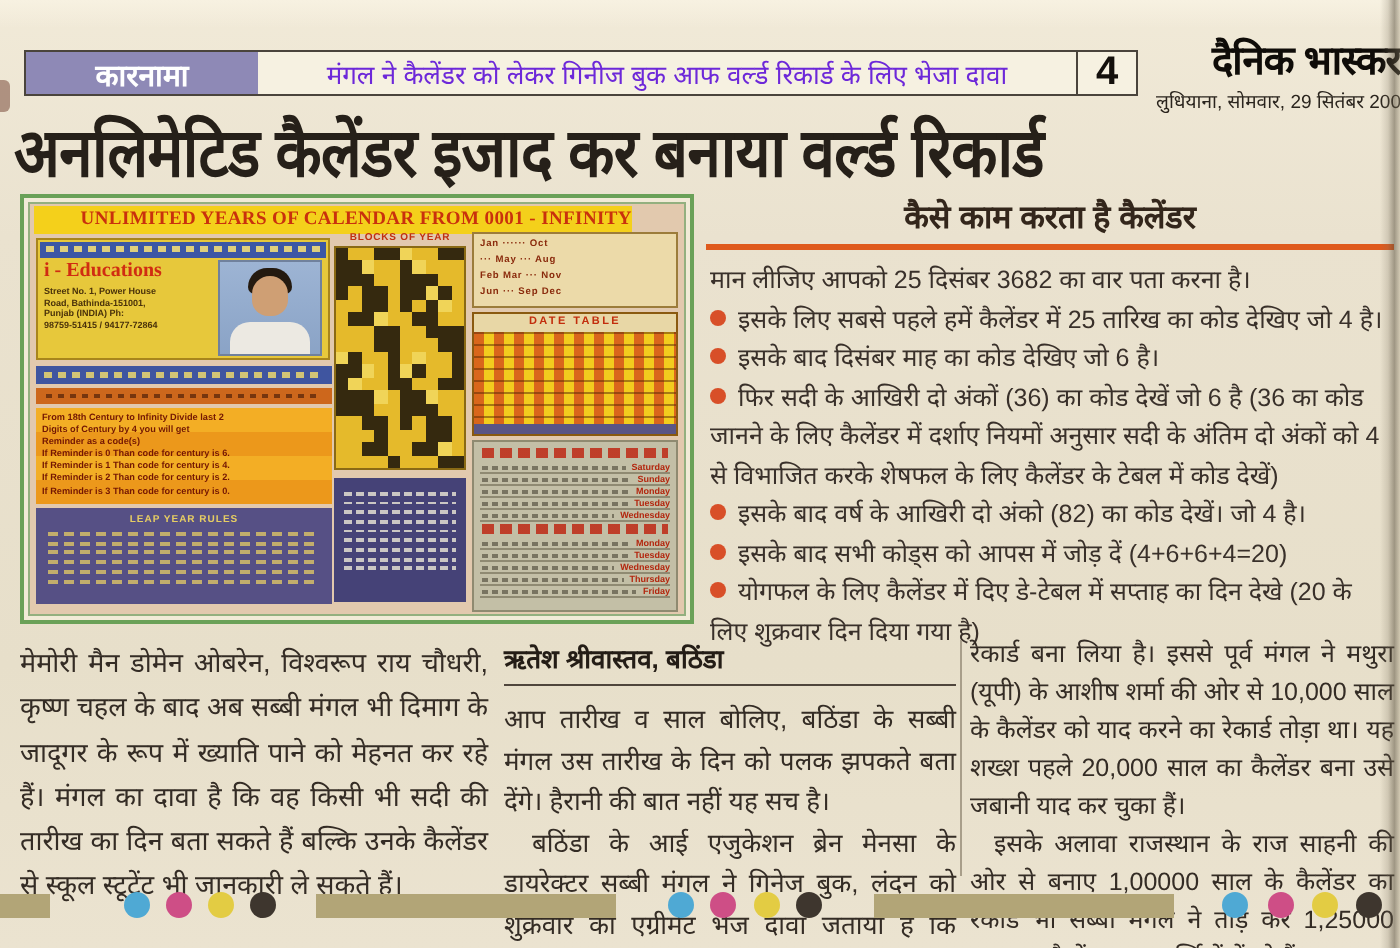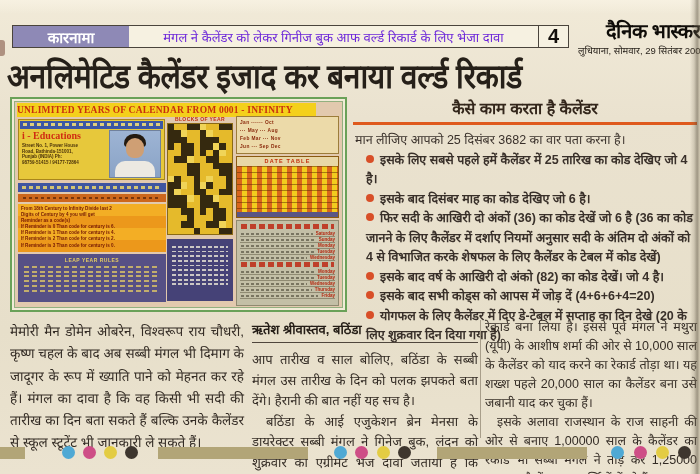--- a/index.html
+++ b/index.html
@@ -23,21 +23,21 @@
 
   
   .headline{position:absolute;left:7px;top:52px;width:690px;font-size:30px;font-weight:800;
     color:#262019;letter-spacing:-0.3px;white-space:nowrap;overflow:hidden;transform:scaleY(1.12);transform-origin:left top;}
 
   
   .cal-fig{position:absolute;left:10px;top:97px;width:337px;height:215px;border:2px solid #6aa158;
     background:#f1ebd7;padding:2px;}
   .cal-inner{position:relative;width:100%;height:100%;border:1px solid #93b07f;background:#e2c9ae;overflow:hidden;}
   .cal-title{position:absolute;left:2px;top:1px;width:299px;height:14px;background:#f4d01b;
-    color:#c9310d;font:bold 9.5px "Liberation Serif",serif;text-align:left;line-height:14px;letter-spacing:0.2px;white-space:nowrap;overflow:hidden;}
+    color:#c9310d;font:bold 9.5px "Liberation Serif",serif;text-align:right;line-height:14px;letter-spacing:0.2px;white-space:nowrap;overflow:hidden;}
   .id-card{position:absolute;left:3px;top:17px;width:147px;height:61px;background:#e7c83b;border:1px solid #a8851c;overflow:hidden;}
   .card-head{position:relative;height:8px;margin:1px;background:#3c57a5;}
   .card-head::after{content:"";position:absolute;left:3px;right:3px;top:2px;height:3px;
     background:repeating-linear-gradient(90deg,rgba(240,220,120,.9) 0 4px,transparent 4px 7px);}
   .card-l{font:bold 10px "Liberation Serif",serif;color:#d02c12;margin-left:3px;line-height:11px;white-space:nowrap;}
   .addr{margin:2px 0 0 3px;width:84px;font-weight:bold;font-size:4.5px;color:#4a320a;line-height:5.5px;}
   .addr div{white-space:nowrap;overflow:hidden;}
   .photo{position:absolute;right:3px;top:10px;width:52px;height:48px;border:1px solid #70819d;
     background:linear-gradient(180deg,#9db4d4,#8aa3c6);overflow:hidden;}
   .hair{position:absolute;left:50%;top:3px;transform:translateX(-50%);width:22px;height:13px;background:#241a10;border-radius:11px 11px 4px 4px;}
@@ -81,21 +81,21 @@
   .g-row{height:6px;border-bottom:1px solid #8f8a72;display:flex;align-items:center;}
   .g-leader{flex:1;height:2px;margin:0 3px 0 1px;background:repeating-linear-gradient(90deg,rgba(60,55,40,.55) 0 3px,transparent 3px 5px);}
   .g-day{font-weight:bold;font-size:4.5px;color:#b3260e;white-space:nowrap;line-height:6px;}
 
   
   .how{position:absolute;left:353px;top:97px;width:344px;}
   .how-head{font-size:16px;font-weight:bold;color:#33261b;text-align:center;}
   .how-rule{height:3px;background:#df5a1d;margin-top:3px;}
   .how-body{margin-top:6px;font-size:12.5px;line-height:19.5px;color:#39302a;}
   .how-intro{margin:0 0 0 2px;}
-  .bullet-item{margin-left:13px;font-weight:bold;}
+  .bullet-item{margin-left:2px;}
   .bullet-dot{display:inline-block;width:8px;height:8px;border-radius:50%;background:#d84f28;margin-right:6px;vertical-align:1px;}
 
   
   .col{position:absolute;text-align:justify;}
   .col1{left:10px;top:321px;width:234px;font-size:13.5px;line-height:22.3px;color:#342c25;}
   .col2{left:252px;top:320px;width:226px;color:#342c25;}
   .byline{font-weight:bold;font-size:13px;color:#241d16;}
   .byline-rule{height:1px;background:#4f463c;margin:4px 0 7px;}
   .col2 p{margin:0;font-size:13px;line-height:20.5px;text-align:justify;}
   .col2 p.ind{text-indent:14px;}

